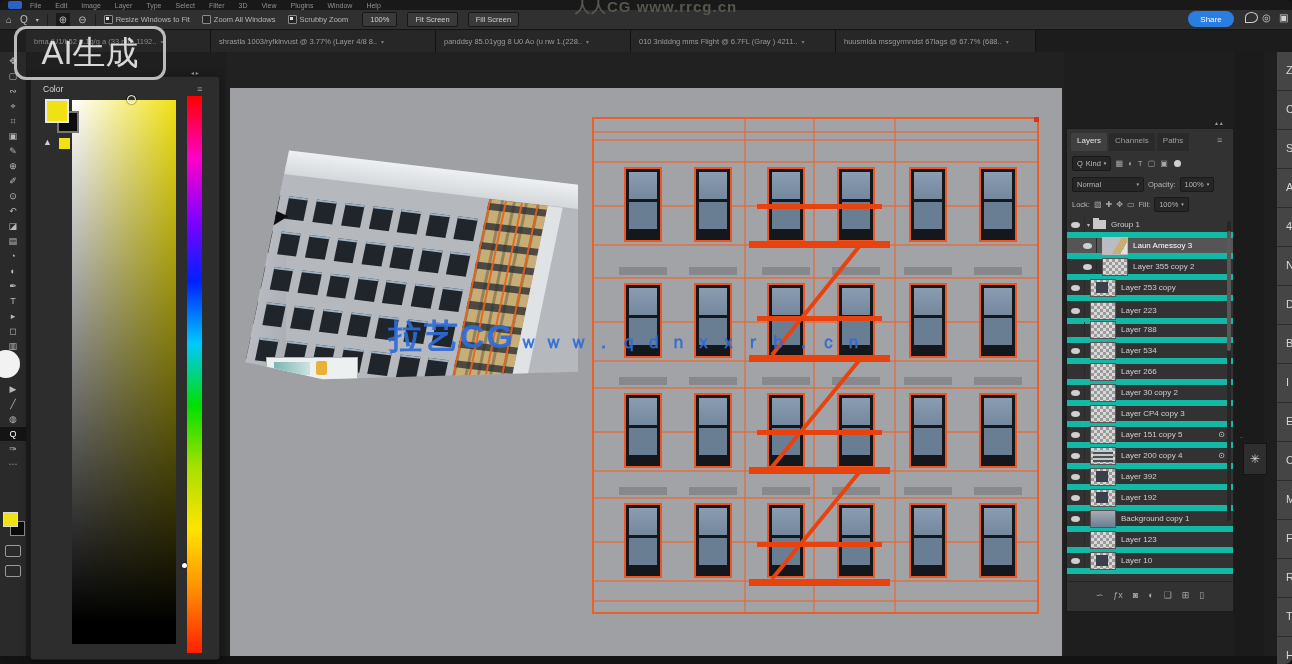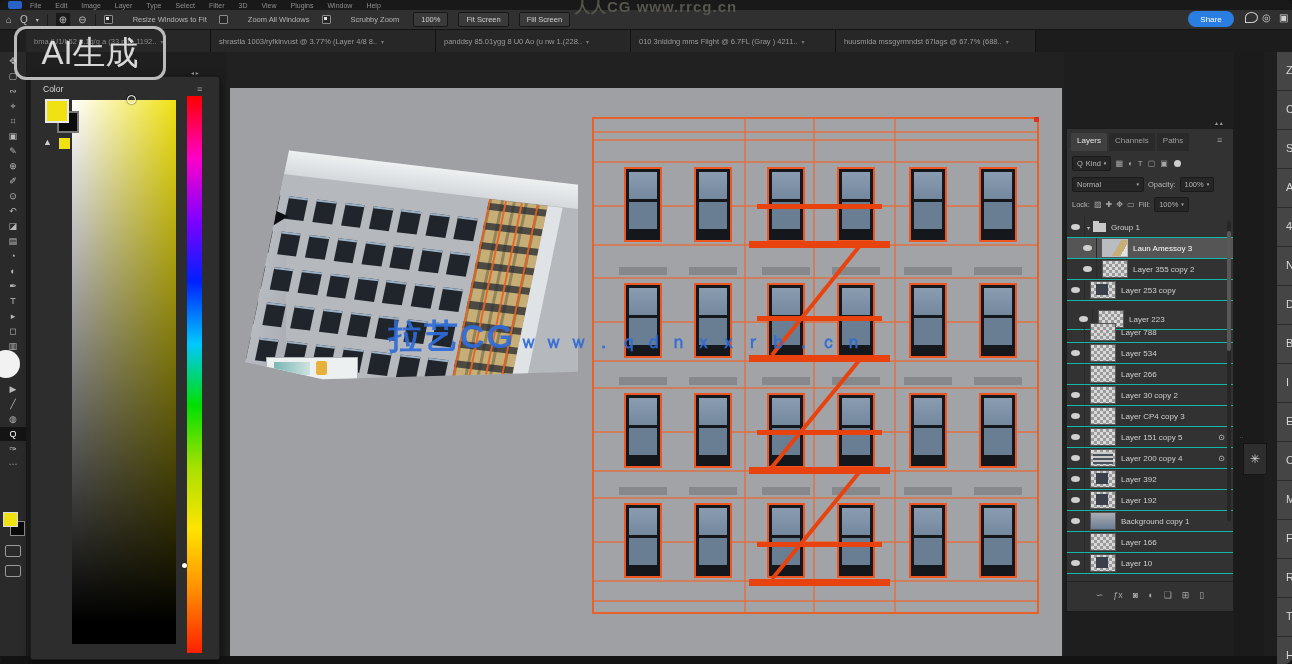--- a/index.html
+++ b/index.html
@@ -7,21 +7,21 @@
          font-family:"Liberation Sans",sans-serif;color:#cfcfcf;border-radius:7px;}
   .abs{position:absolute;}
   
   #menubar{left:0;top:0;width:1292px;height:10px;background:#191919;display:flex;align-items:center;gap:14px;padding-left:30px;box-sizing:border-box;}
   #ps-chip{position:absolute;left:8px;top:1px;width:14px;height:8px;background:#2a62c8;border-radius:2px;font-size:6px;color:#cde;line-height:8px;text-align:center;}
   .menu-item{font-size:7px;color:#8f8f8f;white-space:nowrap;}
   #wm-top{left:575px;top:-2px;height:14px;font-size:15px;font-weight:bold;color:#57564c;letter-spacing:1px;z-index:40;}
   #optionsbar{left:0;top:10px;width:1292px;height:20px;background:#303030;border-bottom:1px solid #141414;display:flex;align-items:center;gap:8px;padding-left:6px;box-sizing:border-box;}
   .opt-ic{font-size:10px;color:#bdbdbd;}
   .opt-sep{width:1px;height:12px;background:#1c1c1c;}
-  .opt-check{display:flex;align-items:center;gap:20px;font-size:7.5px;color:#b5b5b5;white-space:nowrap;}
+  .opt-check{display:flex;align-items:center;gap:3px;font-size:7.5px;color:#b5b5b5;white-space:nowrap;}
   .cbox{width:7px;height:7px;border:1px solid #8a8a8a;border-radius:1px;background:#262626;position:relative;}
   .cbox.on::after{content:"";position:absolute;left:1px;top:1px;width:3px;height:3px;background:#e0e0e0;}
   .opt-btn{font-size:7.5px;color:#cfcfcf;border:1px solid #171717;background:#3a3a3a;border-radius:2px;padding:2px 7px;white-space:nowrap;}
   #share-pill{position:absolute;left:1188px;top:11px;width:46px;height:16px;background:#2a7de1;border-radius:9px;color:#fff;font-size:8px;display:flex;align-items:center;justify-content:center;z-index:30;}
   .tr-ic{position:absolute;top:12px;font-size:10px;color:#cfcfcf;z-index:30;}
   #bubble-ic{left:1245px;width:11px;height:9px;border:1.5px solid #cfcfcf;border-radius:50% 50% 50% 0;}
   
   #tabbar{left:26px;top:30px;width:1266px;height:22px;background:#1c1c1c;display:flex;}
   .doc-tab{height:22px;display:flex;align-items:center;gap:4px;padding:0 8px;box-sizing:border-box;background:#272727;border-right:1px solid #121212;font-size:7.5px;color:#9a9a9a;overflow:hidden;}
   .doc-tab .lbl{white-space:nowrap;overflow:hidden;text-overflow:ellipsis;}
@@ -91,21 +91,21 @@
   .lp-tab.active{background:#404040;color:#e6e6e6;}
   #lp-menu-ic{position:absolute;left:150px;top:6px;font-size:9px;color:#9a9a9a;}
   #lp-filter{position:absolute;left:0;top:24px;width:100%;height:20px;display:flex;align-items:center;gap:4px;padding:0 5px;box-sizing:border-box;}
   #kind-box{display:flex;align-items:center;gap:3px;background:#262626;border:1px solid #1a1a1a;border-radius:2px;font-size:7.5px;color:#bbb;padding:2px 4px;}
   .flt-ic{font-size:8px;color:#a8a8a8;}
   #flt-toggle{width:7px;height:7px;border-radius:50%;background:#cfcfcf;margin-left:2px;}
   #lp-blend{position:absolute;left:0;top:46px;width:100%;height:18px;display:flex;align-items:center;gap:4px;padding:0 5px;box-sizing:border-box;font-size:7.5px;color:#b5b5b5;}
   .mini-box{background:#262626;border:1px solid #1a1a1a;border-radius:2px;padding:2px 4px;display:flex;align-items:center;gap:3px;}
   #lp-lock{position:absolute;left:0;top:66px;width:100%;height:18px;display:flex;align-items:center;gap:4px;padding:0 5px;box-sizing:border-box;font-size:7.5px;color:#b5b5b5;}
   #lp-rows{position:absolute;left:0;top:88px;width:100%;height:360px;overflow:hidden;}
-  .lrow{position:absolute;left:0;width:100%;height:21px;display:flex;align-items:center;border-bottom:1px solid #14b8a6;box-sizing:border-box;}
+  .lrow{position:absolute;left:0;width:100%;height:21px;display:flex;align-items:center;border-bottom:6px solid #14b8a6;box-sizing:border-box;}
   .lrow.selected{background:#555555;}
   .eyebox{width:17px;height:100%;display:flex;align-items:center;justify-content:center;border-right:1px solid #2a2a2a;flex:none;}
   .eyedot{width:9px;height:6px;background:#d0d0d0;border-radius:50%;}
   .thumb{width:24px;height:16px;margin:0 5px;flex:none;background:#d9d9d9;
      background-image:linear-gradient(45deg,#9a9a9a 25%,transparent 25%,transparent 75%,#9a9a9a 75%),linear-gradient(45deg,#9a9a9a 25%,transparent 25%,transparent 75%,#9a9a9a 75%);
      background-size:6px 6px;background-position:0 0,3px 3px;position:relative;border:1px solid #555;}
   .thumb.image{background:linear-gradient(120deg,#b9bcc0 55%,#c6ae76 55% 80%,#dfe3e6 80%);border:1px solid #bbb;}
   .thumb.image2{background:linear-gradient(#a9acb2,#6a7e94);}
   .thumb.dark::after,.thumb.cdark::after{content:"";position:absolute;left:5px;top:2px;width:12px;height:11px;background:#3a3f49;}
   .thumb.pattern::after{content:"";position:absolute;inset:2px;background:repeating-linear-gradient(0deg,#4a505a 0 2px,#c8c8c8 2px 4px);}
@@ -529,21 +529,21 @@
           <div class="thumb checker"></div>
           <div class="lname">Layer 355 copy 2</div>
         </div>
         <div class="lrow" style="top: 63px; ">
           <div class="eyebox">
             <div class="eyedot"></div>
           </div>
           <div class="thumb cdark"></div>
           <div class="lname">Layer 253 copy</div>
         </div>
-        <div class="lrow" style="top: 92px; padding-left: 8px;">
+        <div class="lrow" style="top: 86px;">
           <div class="eyebox">
             <div class="eyedot"></div>
           </div>
           <div class="thumb checker"></div>
           <div class="lname">Layer 223</div>
         </div>
         <div class="lrow" style="top: 105px;">
           <div class="eyebox"></div>
           <div class="thumb checker"></div>
           <div class="lname">Layer 788</div>
@@ -607,21 +607,21 @@
         <div class="lrow" style="top: 294px;">
           <div class="eyebox">
             <div class="eyedot"></div>
           </div>
           <div class="thumb image2"></div>
           <div class="lname">Background copy 1</div>
         </div>
         <div class="lrow" style="top: 315px;">
           <div class="eyebox"></div>
           <div class="thumb checker"></div>
-          <div class="lname">Layer 166</div>
+          <div class="lname">Layer 123</div>
         </div>
         <div class="lrow" style="top: 336px;">
           <div class="eyebox">
             <div class="eyedot"></div>
           </div>
           <div class="thumb cdark"></div>
           <div class="lname">Layer 10</div>
         </div>
       </div>
     <div id="lp-scroll"></div>

